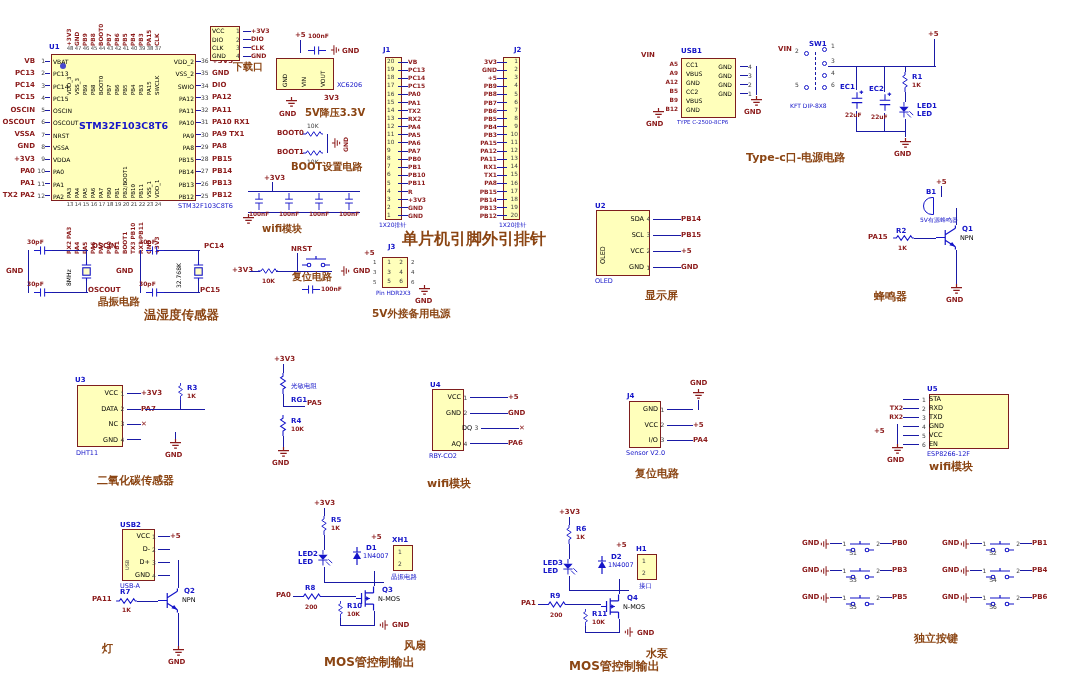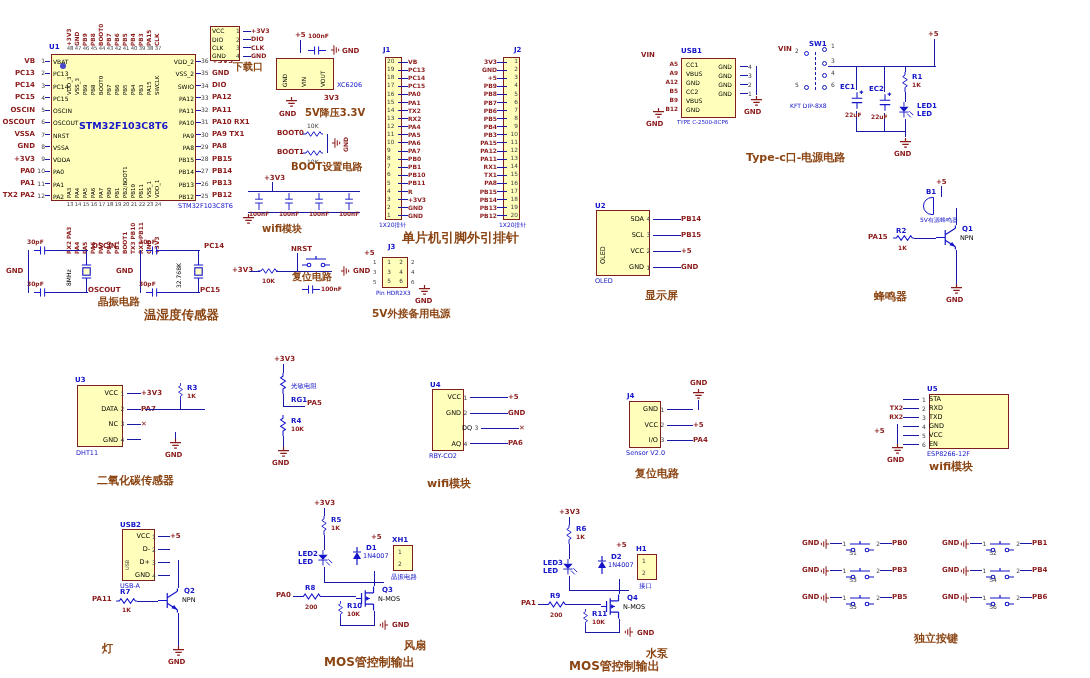--- a/index.html
+++ b/index.html
@@ -821,21 +821,21 @@
     <span class="w" style="width:10px"></span>
     <span class="num" style="width:11px;text-align:right;font-size:5.8px">19</span>
   </div>
       <div class="r h8">
     <span class="net" style="flex:1;text-align:right;font-size:6px">PB12</span>
     <span class="w" style="width:10px"></span>
     <span class="num" style="width:11px;text-align:right;font-size:5.8px">20</span>
   </div>
     </div>
 <span class="part abs" style="left:499px;top:222px;font-size:6px">1X20排针</span>
-<span class="cap abs" style="left:402px;top:231px;font-size:13px">单片机引脚外引排针</span>
+<span class="cap abs" style="left:402px;top:231px;font-size:16px">单片机引脚外引排针</span>
 
 <span class="net abs" style="left:641px;top:52px">VIN</span>
 <span class="des abs" style="left:681px;top:48px">USB1</span>
 <div class="box" style="left:681px;top:58px;width:55px;height:60px"></div>
 <div class="col" style="left:658px;top:60px;width:20px">
 
 <div class="r h9" style="justify-content:flex-end">
         <span class="net" style="font-size:5.8px">A5</span>
       </div>
       <div class="r h9" style="justify-content:flex-end">

